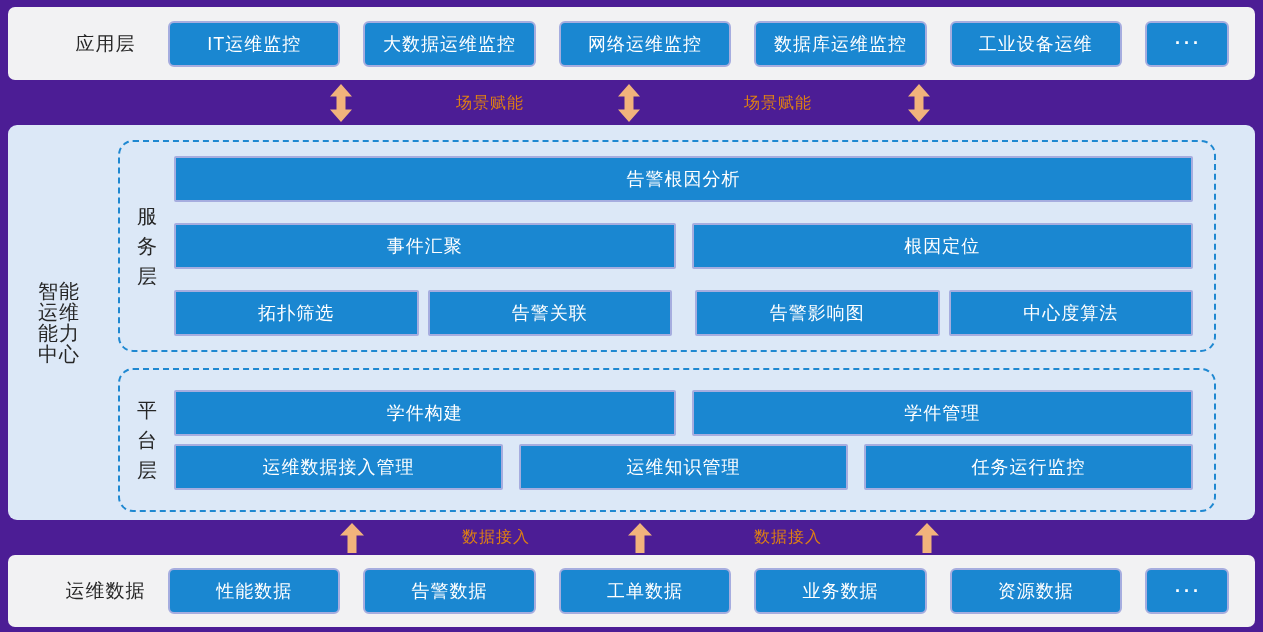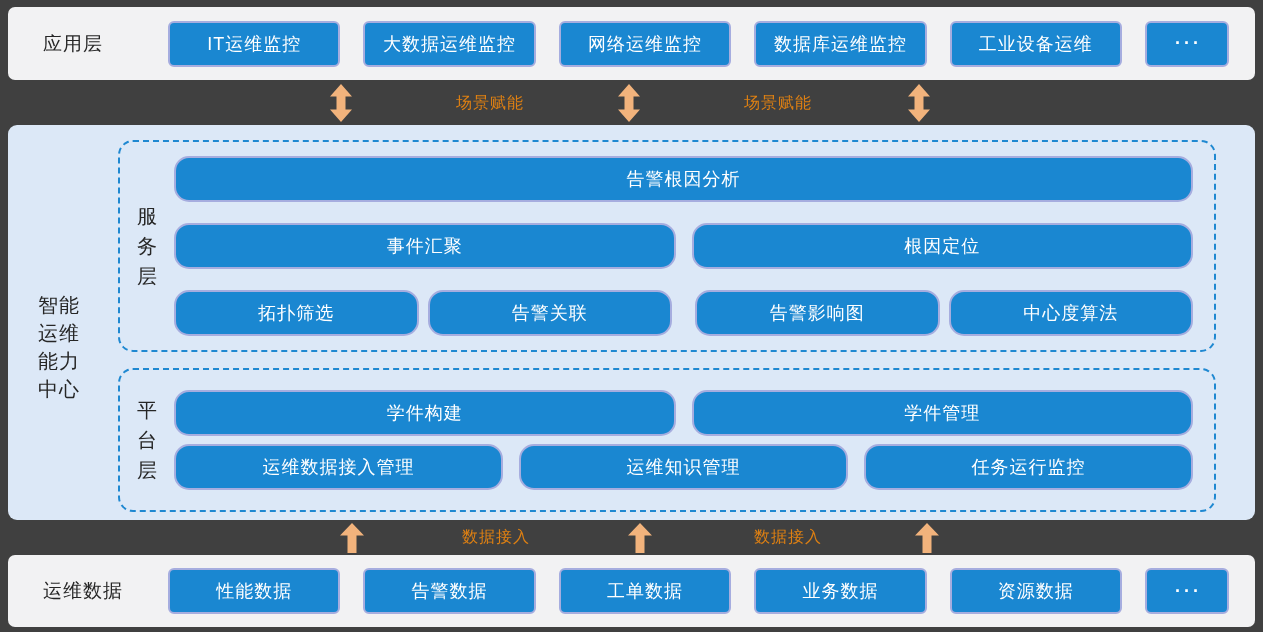--- a/index.html
+++ b/index.html
@@ -8,21 +8,21 @@
     --band-bg:#f2f2f3;
     --center-bg:#dce8f7;
     --dashed-border:#1f88d1;
     --arrow-orange:#f2b37c;
     --arrow-label-orange:#df8012;
     --label-dark:#262626;
   }
   *{box-sizing:border-box;margin:0;padding:0;}
   html,body{background:#ffffff;}
   body{font-family:"Liberation Sans","DejaVu Sans",sans-serif;}
-  .canvas{position:relative;width:1263px;height:632px;background:#404040;overflow:hidden;}
+  .canvas{position:relative;width:1263px;height:632px;background:#4c1d95;overflow:hidden;text-align:center;}
 
   
   .band{position:absolute;left:8px;width:1247px;background:var(--band-bg);border-radius:7px;display:flex;align-items:center;}
   .band-top{top:7px;height:73px;}
   .band-bottom{top:555px;height:72px;}
   .band-label{flex:none;margin-left:35px;width:125px;font-size:19px;color:var(--label-dark);letter-spacing:1px;}
   .chips{flex:1;display:flex;gap:23px;align-items:center;margin-right:26px;height:46px;}
   .chip{flex:1;height:46px;background:var(--box-blue);border:2px solid var(--box-border);border-radius:6px;
         color:#fff;display:flex;align-items:center;justify-content:center;font-size:18px;letter-spacing:1px;}
   .chip-more{flex:0 0 84px;font-weight:bold;letter-spacing:3px;padding-left:3px;}
@@ -32,34 +32,34 @@
   .arrow-row-top{top:80px;height:45px;}
   .arrow-row-bottom{top:519px;height:36px;}
   .arrow{position:absolute;transform:translateX(-50%);line-height:0;}
   .arrow-row-top .arrow{top:4px;}
   .arrow-row-bottom .arrow{top:4px;}
   .arrow-label{position:absolute;top:50%;transform:translate(-50%,-50%);font-size:16px;color:var(--arrow-label-orange);
                letter-spacing:1px;white-space:nowrap;}
 
   
   .center-band{position:absolute;left:8px;top:125px;width:1247px;height:395px;background:var(--center-bg);border-radius:9px;}
-  .center-label{position:absolute;left:30px;top:50%;transform:translateY(-50%);font-size:20px;line-height:28px;
-                color:var(--label-dark);white-space:pre-line;letter-spacing:1px;margin-top:24px;}
+  .center-label{position:absolute;left:30px;top:50%;transform:translateY(-50%);font-size:20px;line-height:21px;
+                color:var(--label-dark);white-space:pre-line;letter-spacing:1px;}
   .group{position:absolute;left:110px;width:1098px;border:2px dashed var(--dashed-border);border-radius:15px;}
   .group-service{top:15px;height:212px;}
   .group-platform{top:243px;height:144px;}
   .group-label{position:absolute;left:17px;top:50%;transform:translateY(-50%);font-size:20px;line-height:30px;
                color:var(--label-dark);white-space:pre-line;}
   .group-rows{position:absolute;left:54px;right:21px;top:0;bottom:0;display:flex;flex-direction:column;
               justify-content:center;gap:21px;}
   .group-platform .group-rows{gap:8px;}
   .grow{display:flex;gap:16px;height:46px;flex:none;}
   .grow-quads{gap:9px;}
   .grow-quads .mbox:nth-child(3){margin-left:14px;}
-  .mbox{flex:1;background:var(--box-blue);border:2px solid var(--box-border);border-radius:15px;color:#fff;
+  .mbox{flex:1;background:var(--box-blue);border:2px solid var(--box-border);border-radius:2px;color:#fff;
         display:flex;align-items:center;justify-content:center;font-size:18px;letter-spacing:1px;}
 </style>
 </head>
 <body>
 
 <div class="canvas">
 
   <section class="band band-top">
     <div class="band-label">应用层</div>
     <div class="chips">

